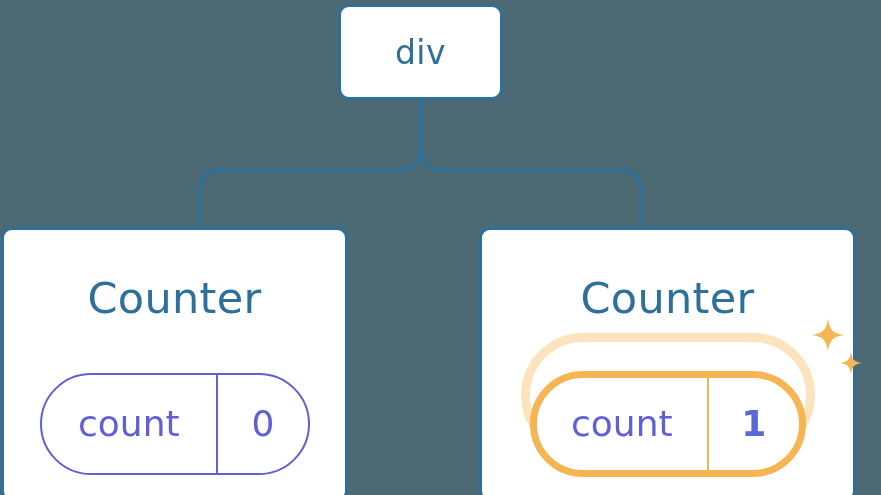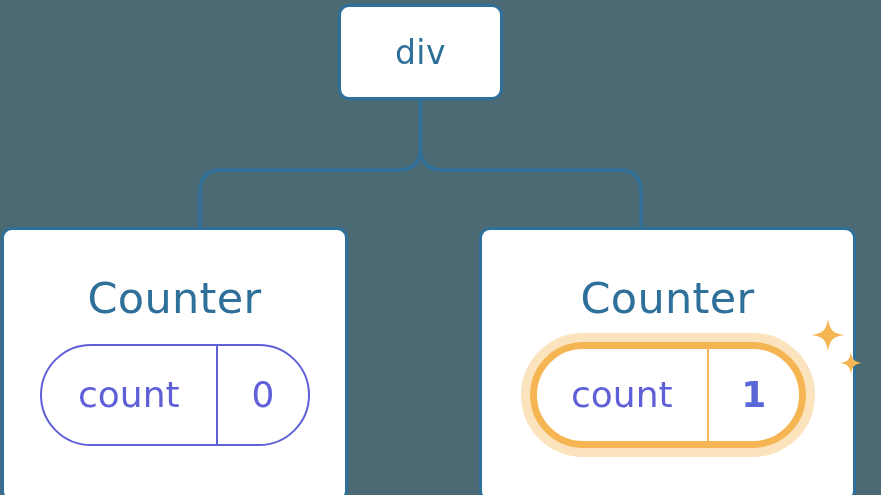--- a/index.html
+++ b/index.html
@@ -52,20 +52,21 @@
 
   .pill{
     position:relative;
     display:flex;align-items:stretch;
     border:2px solid #5F5FD8;
     border-radius:999px;
     background:#FFFFFF;
     box-sizing:border-box;
     height:102px;
     overflow:hidden;
+    margin-top:29px;
   }
   #pill-left{width:270px;}
   .pill-key,.pill-val{
     display:flex;align-items:center;justify-content:center;
     font-size:36px;color:#5F5FD8;line-height:1;
   }
   #pill-left .pill-key{width:176px;border-right:2px solid #5F5FD8;}
   #pill-left .pill-val{width:90px;}
 
   

